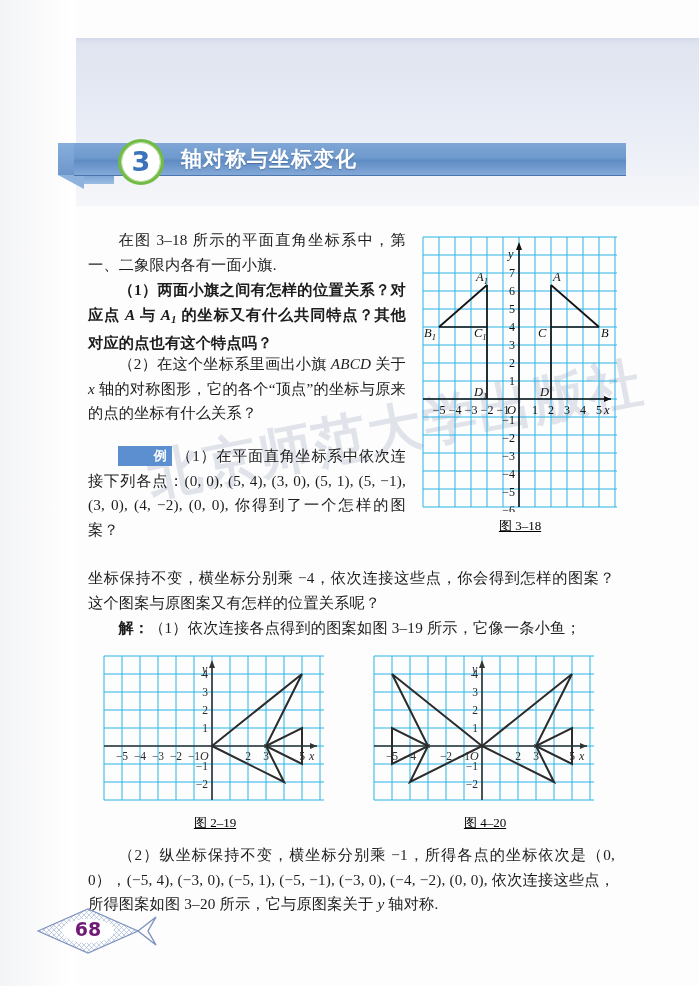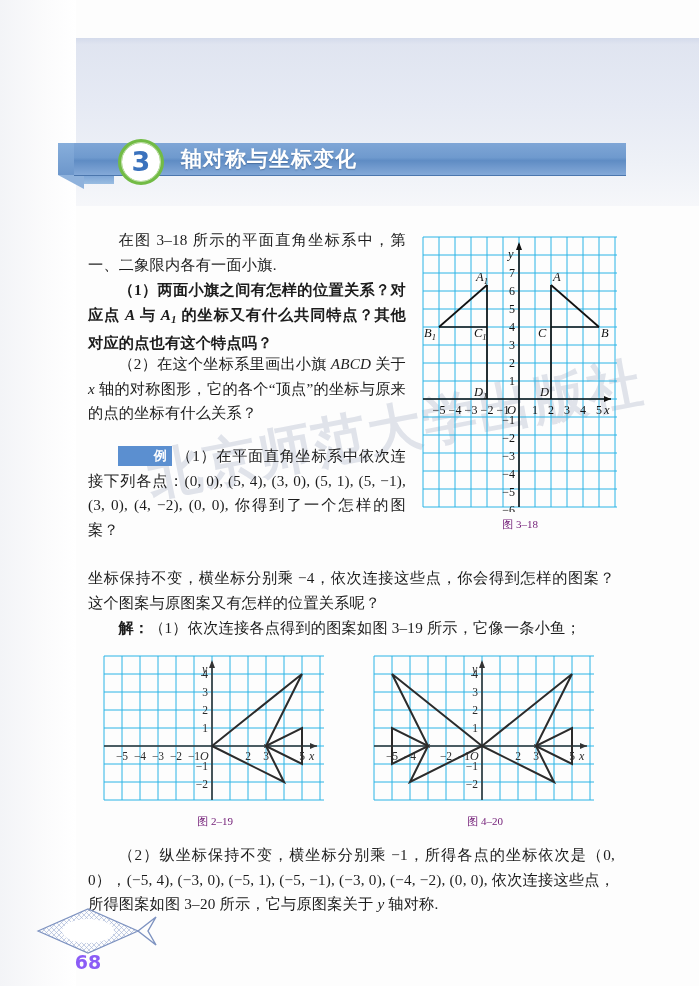--- a/index.html
+++ b/index.html
@@ -107,24 +107,25 @@
     padding: 1px 5px 2px 5px;
     margin-right: 4px;
     vertical-align: 1px;
     line-height: 17px;
   }
 
   
   .fig { position: absolute; }
   .fig-caption {
     position: absolute;
-    font-size: 11px;
-    color: #701a75;
+    font-size: 13px;
+    color: #000000;
     text-align: center;
     white-space: nowrap;
+    text-decoration: underline;
   }
 
   
   .watermark {
     position: absolute;
     left: 150px; top: 400px;
     width: 430px; height: 130px;
     font-family: "DejaVu Sans", "Liberation Sans", sans-serif;
     font-size: 54px;
     font-weight: bold;
@@ -137,21 +138,21 @@
   }
 
   
   .folio {
     position: absolute; left: 34px; top: 905px; width: 124px; height: 52px;
   }
   .folio-num {
     position: absolute; left: 30px; top: 13px;
     width: 48px; text-align: center;
     font-family: "DejaVu Sans", "Liberation Sans", sans-serif;
-    font-weight: bold; font-size: 19px; color: #8b5cf6; margin-top: 33px;
+    font-weight: bold; font-size: 19px; color: #701a75;
   }
 </style>
 </head>
 <body>
 
 <div id="page">
 
   <div class="page-left-shade"></div>
   <div class="header-panel"></div>
   <div class="header-panel-top"></div>

